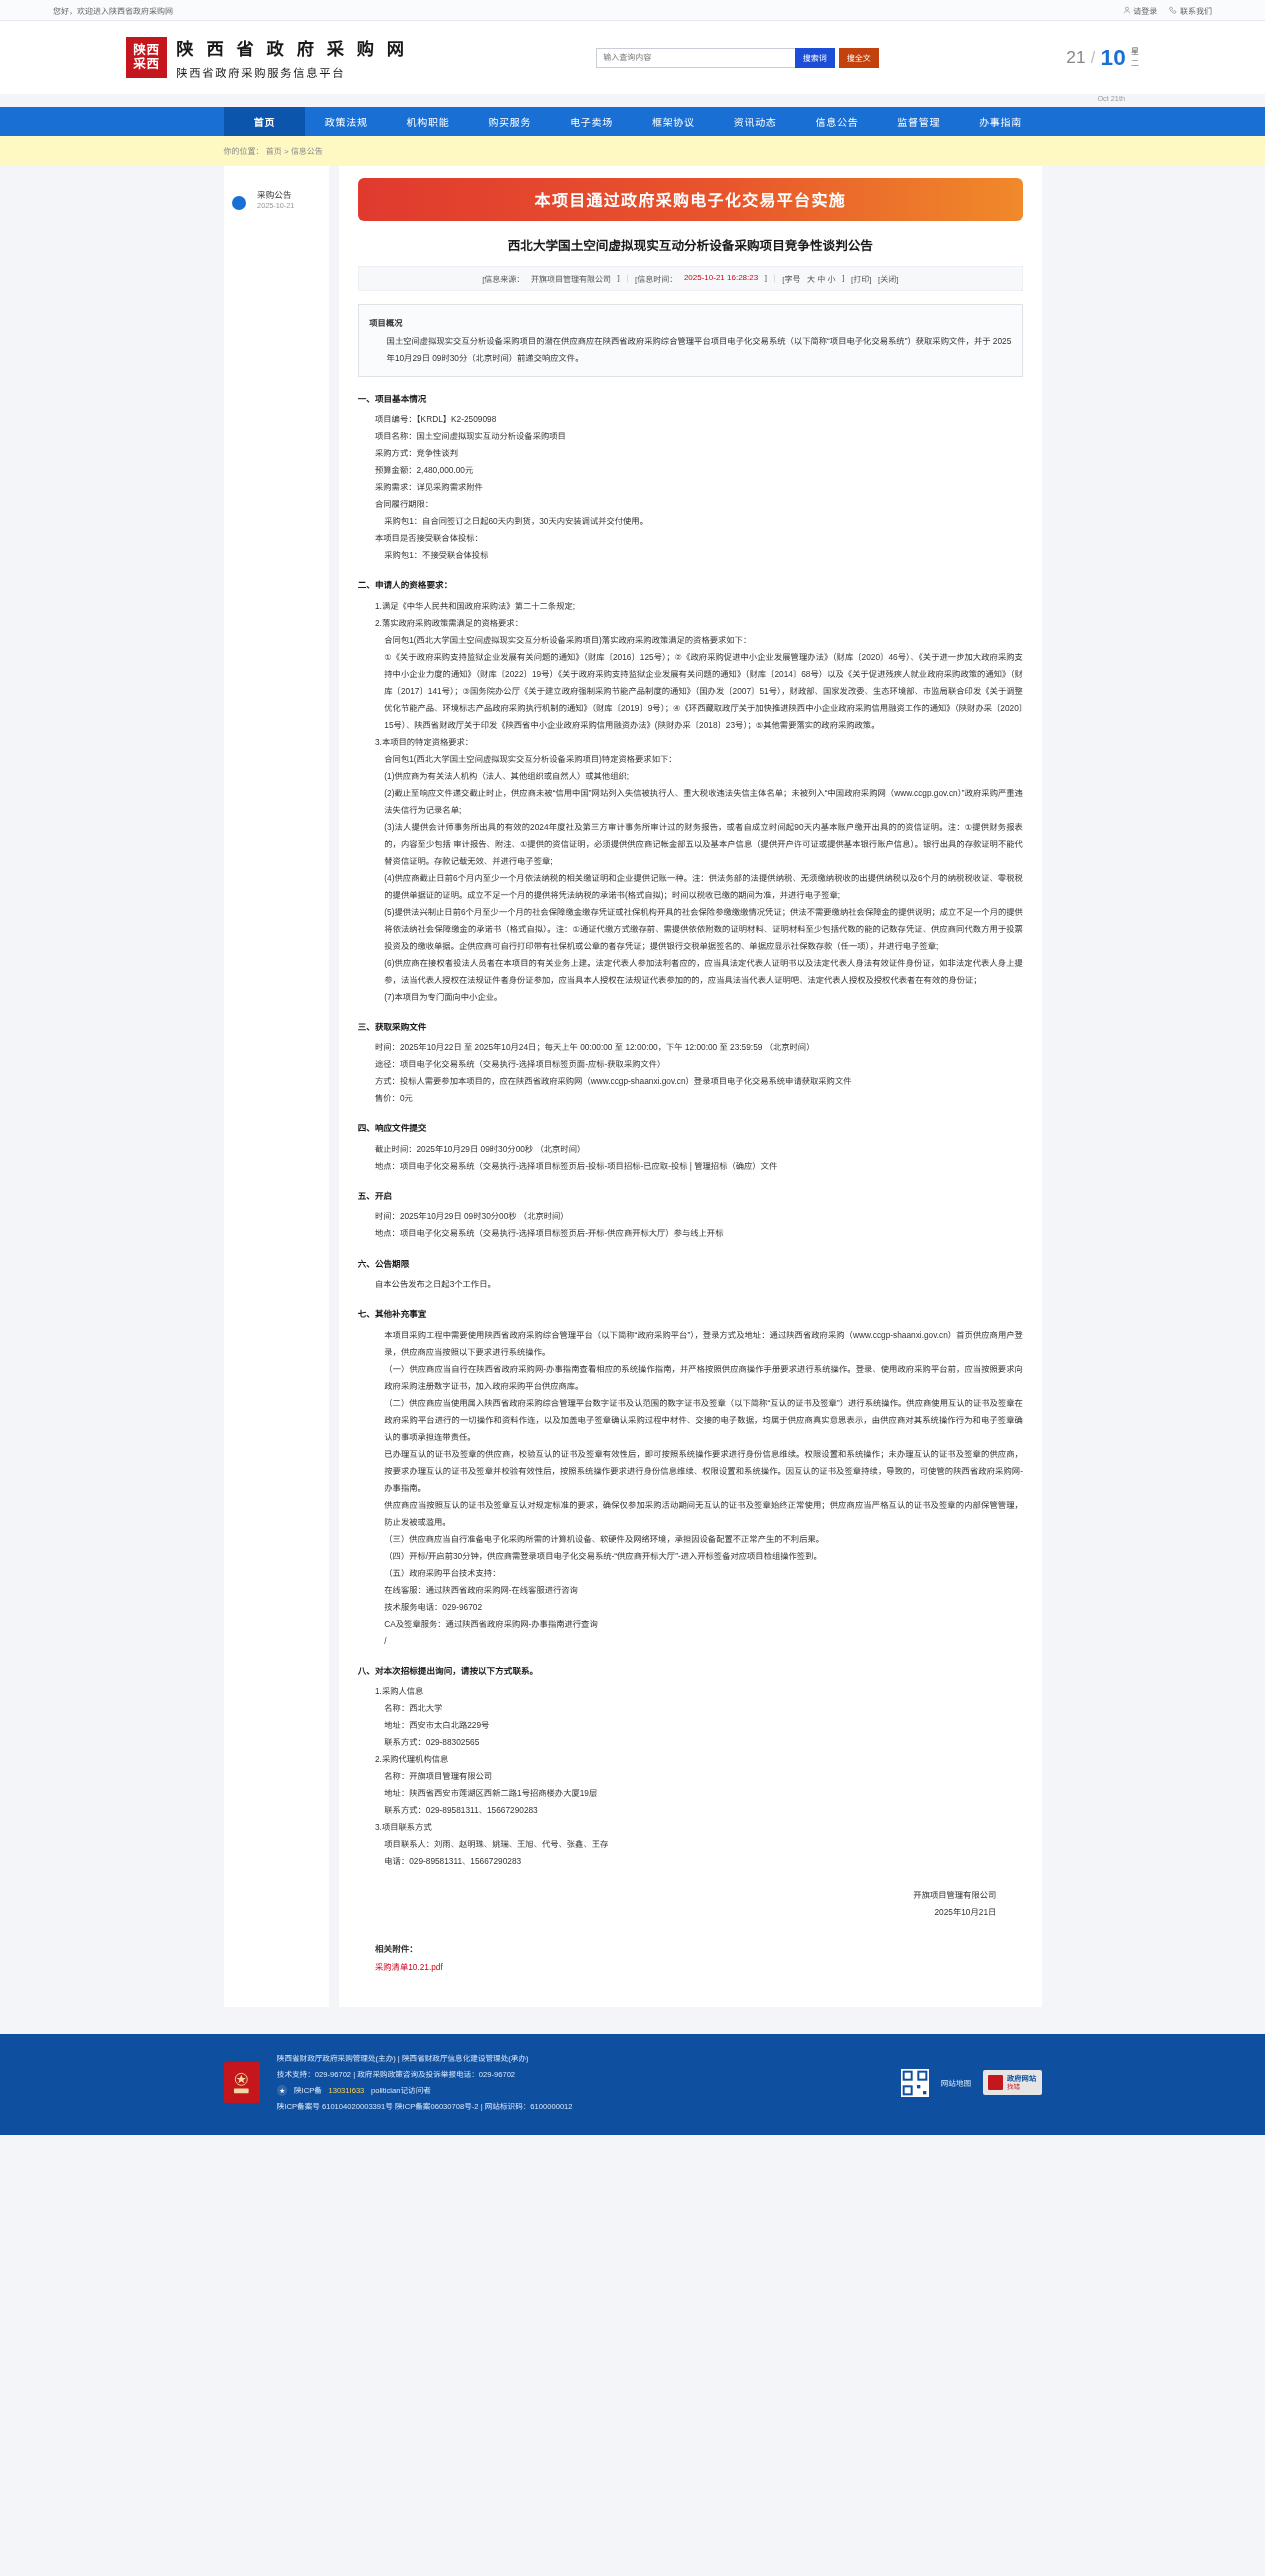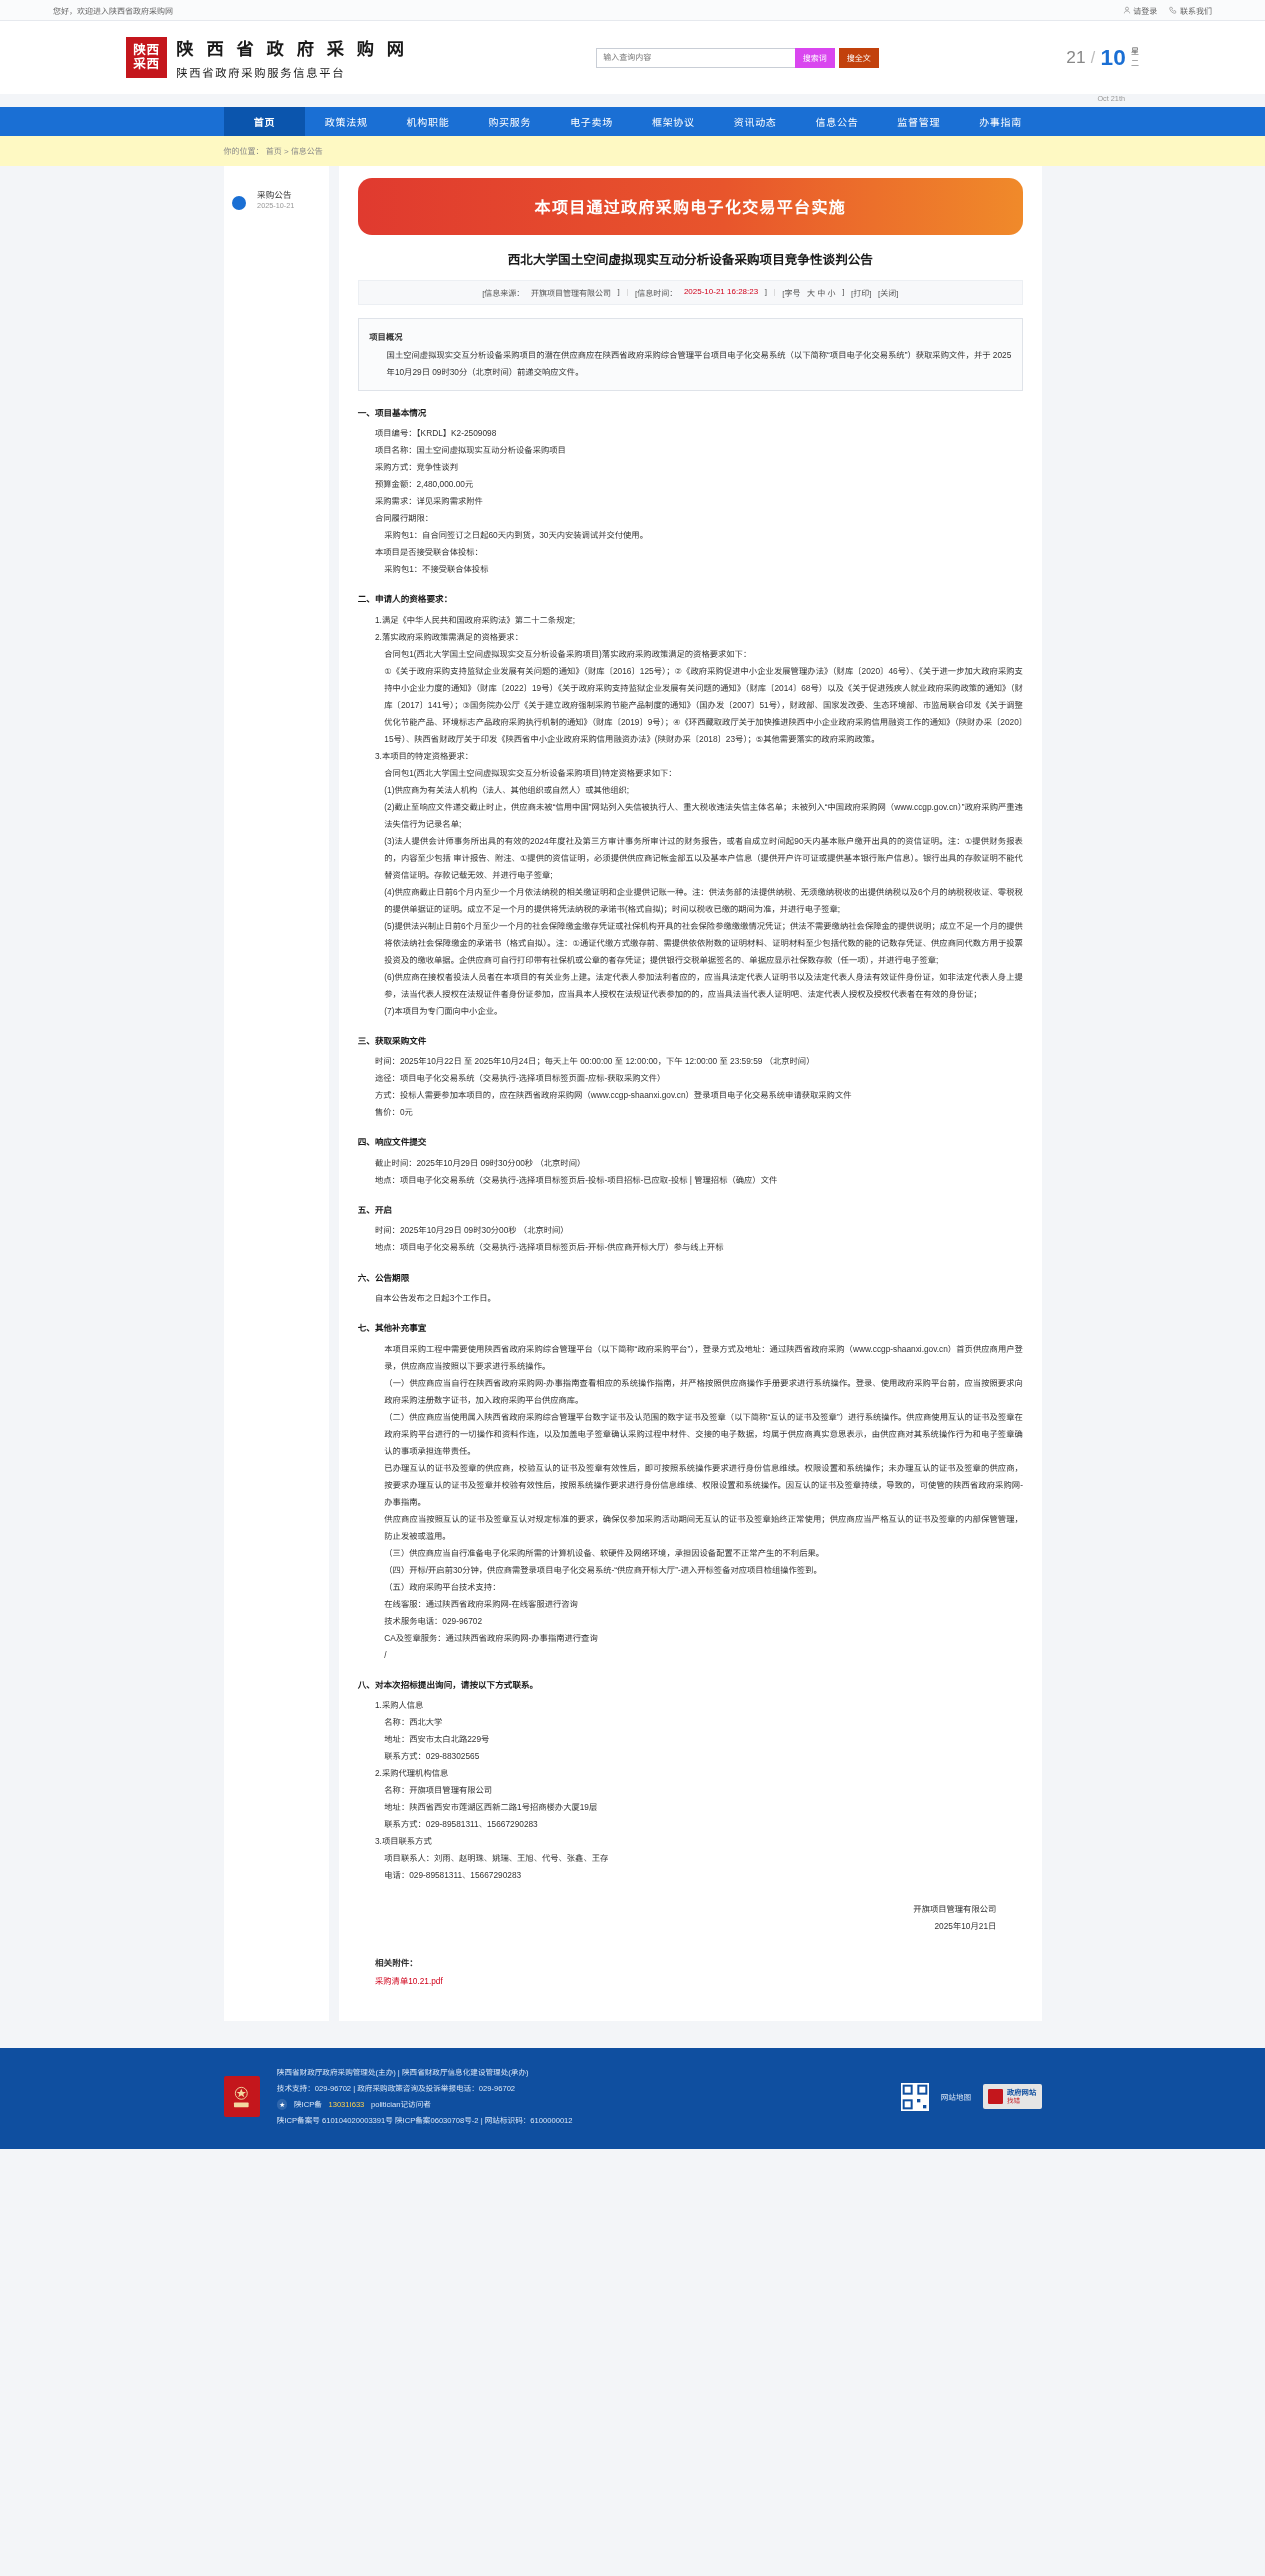--- a/index.html
+++ b/index.html
@@ -44,21 +44,21 @@
   .logo-text .l2 { font-size: 11.3px; color:#1a1a1a; letter-spacing: 1.7px; margin-top:4px;}
   .header .mid { flex: 1; display:flex; justify-content:center; align-items:center; }
   .search-wrap { display:flex; align-items:center; }
   .search-input {
     width: 199px; height: 20px; border:0.7px solid #c9ced6; border-right:none;
     padding: 0 6.6px; font-size: 8px; color:#333; outline:none; background:#fff;
   }
   .btn-sm {
     height: 20px; padding: 0 8px; font-size: 8px; border:none; cursor:pointer; color:#fff;
   }
-  .btn-gray { background:#d946ef; }
+  .btn-gray { background:#1d4ed8; }
   .btn-blue { background:#c2410c; margin-left:4px; }
   .date-block { display:flex; align-items:center; gap:5.3px; color:#333; }
   .date-block .dnum { font-size: 17.3px; color:#888; }
   .date-block .dbig { font-size: 22.6px; color:#1a6fd4; font-weight:bold; }
   .date-block .dsep { font-size: 16px; color:#bbb; }
   .date-block .dright { font-size: 7.3px; color:#777; line-height:1.5; }
   .date-block .dweek { font-size: 8px; color:#555; line-height:1.5; text-align:center;}
 
   .nav {
     background: #1a6fd4; height: 29px; display:flex; align-items:stretch;
@@ -82,21 +82,21 @@
   .side-item {
     display:flex; align-items:flex-end; gap:11px; padding: 6.6px 8px; cursor:pointer;
   }
   .side-dot { width:14.6px; height:14.6px; border-radius:50%; background:#1a6fd4; flex:none;
     display:flex;align-items:center;justify-content:center;color:#fff;font-size:7.3px;}
   .side-item .t1 { font-size: 8.6px; color:#333; }
   .side-item .t2 { font-size: 7.3px; color:#999; margin-top:1.3px;}
 
   .content { flex:1; background:#fff; padding: 12px 18.6px 31px 18.6px; }
   .banner {
-    height: 57px; border-radius: 14px; display:flex; align-items:center; justify-content:center;
+    height: 43px; border-radius: 6px; display:flex; align-items:center; justify-content:center;
     background: linear-gradient(90deg,#e03a2f 0%, #e8552c 55%, #f08a2a 100%);
     color:#fff; font-size: 16px; font-weight: bold; letter-spacing: 1.3px;
     margin-bottom: 14.6px;
   }
   .doc-title {
     text-align:center; font-size: 12.6px; font-weight:bold; color:#1a1a1a;
     margin: 4px 0 12px 0;
   }
   .meta-bar {
     background:#f7f8fa; border:0.7px solid #eceff3; padding: 6px 6.6px; font-size:8px; color:#555;

